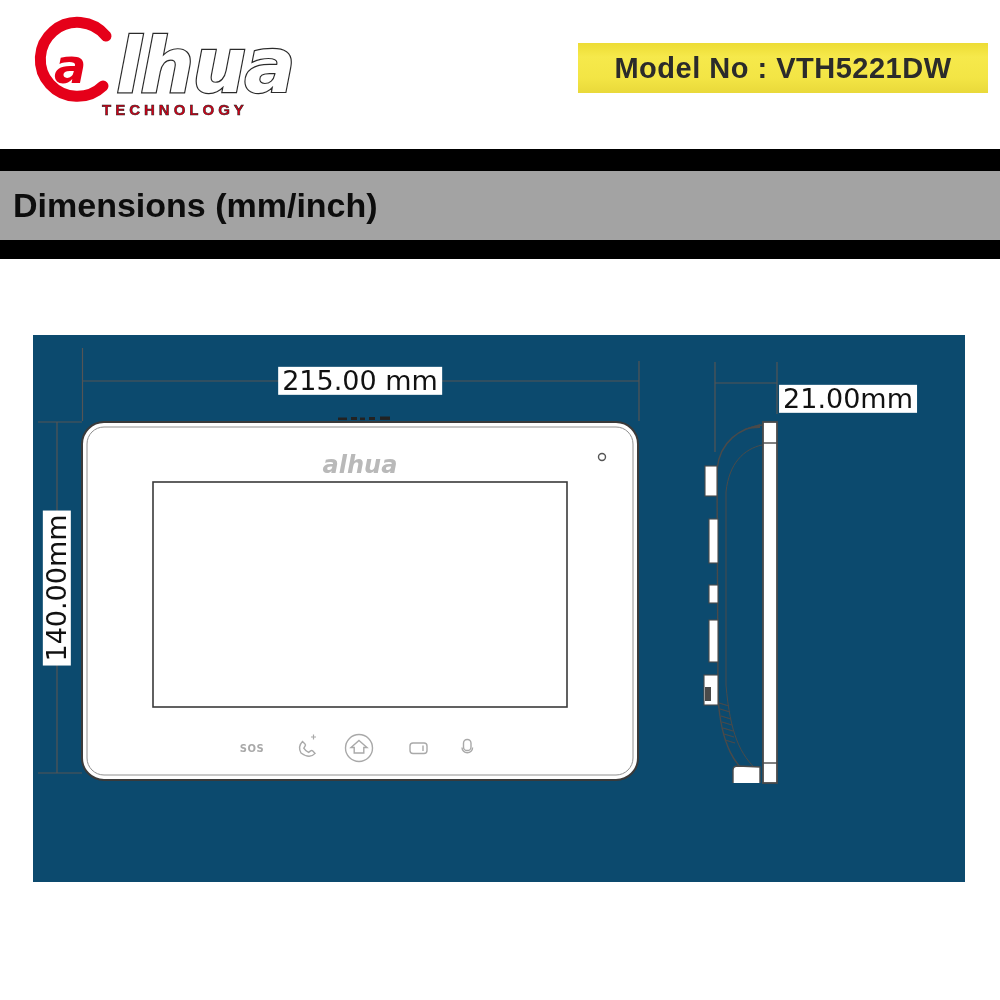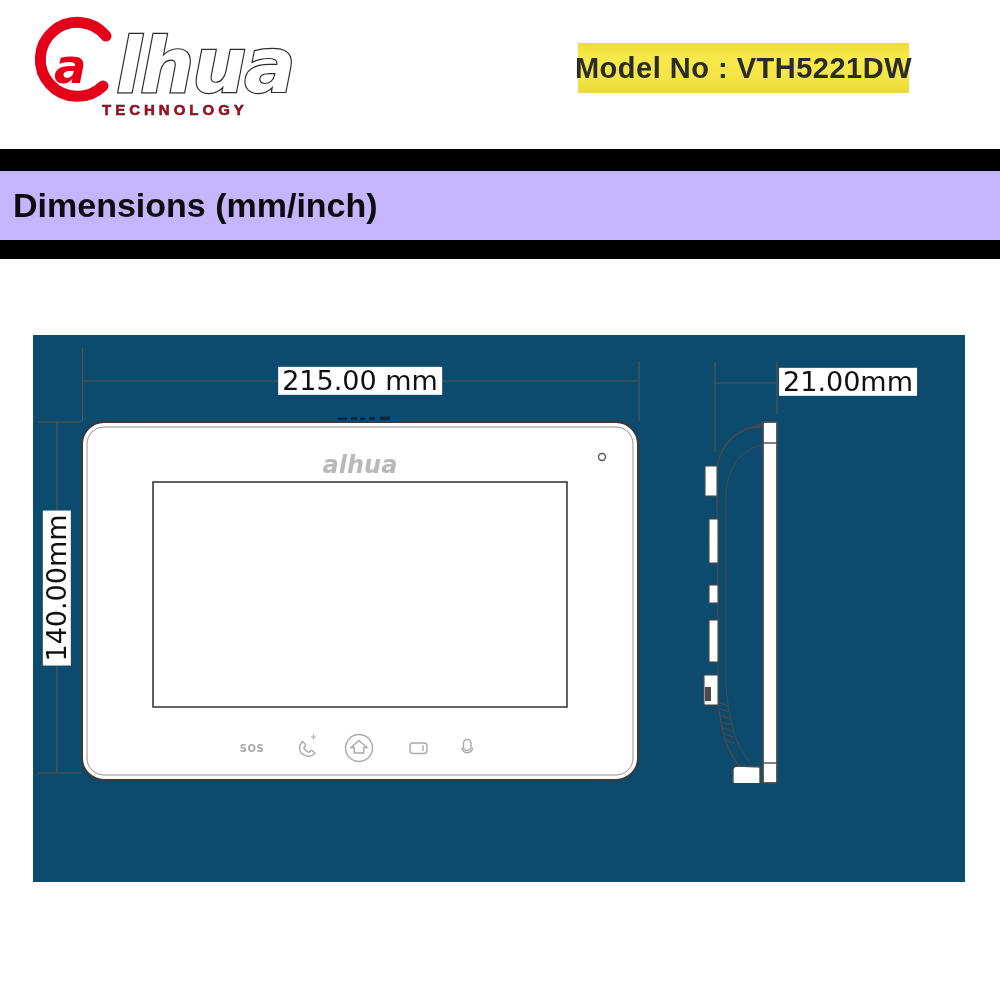--- a/index.html
+++ b/index.html
@@ -5,36 +5,36 @@
   * { margin:0; padding:0; box-sizing:border-box; }
   html,body { background:#ffffff; }
   .page {
     position:relative; width:1000px; height:1000px; background:#ffffff;
     font-family:"Liberation Sans", sans-serif; overflow:hidden;
   }
 
   
   .logo-wrap { position:absolute; left:24px; top:10px; width:300px; height:112px; }
   .model-badge {
-    position:absolute; left:578px; top:43px; width:331px; height:50px;
+    position:absolute; left:578px; top:43px; width:410px; height:50px;
     background:linear-gradient(180deg,#eddc35 0%,#f6e94b 28%,#f3e545 70%,#e9d93a 100%);
     display:flex; align-items:center; justify-content:center;
   }
   .model-badge span {
     font-size:29px; font-weight:bold; color:#2b2b2b; letter-spacing:0.5px;
     font-family:"Liberation Sans", sans-serif; white-space:nowrap;
   }
 
   
   .bar { position:absolute; left:0; width:1000px; background:#000; }
   .bar.one { top:149px; height:22px; }
   .bar.two { top:240px; height:19px; }
   .heading-band {
     position:absolute; left:0; top:171px; width:1000px; height:69px;
-    background:#c4b5fd; display:flex; align-items:center;
+    background:#a3a3a3; display:flex; align-items:center;
   }
   .heading-band h1 {
     font-size:34px; font-weight:bold; color:#0d0d0d; padding-left:13px;
     font-family:"Liberation Sans", sans-serif; letter-spacing:0;
   }
 
   
   .canvas { position:absolute; left:33px; top:335px; width:932px; height:547px; background:#0c4a6e; }
   .canvas svg.art { position:absolute; left:0; top:0; }
 
@@ -176,19 +176,19 @@
 
       <g stroke="#555555" stroke-width="1.2" fill="none">
         <path d="M682,27 V117"></path>
         <path d="M744,27 V79"></path>
         <path d="M682,48 H744"></path>
       </g>
     </svg>
 
     <div class="dim-label" style="left:327px; top:46px;">215.00 mm</div>
     <div class="dim-label rot" style="left:24px; top:253px;">140.00mm</div>
-    <div class="dim-label" style="left:815px; top:47px;">21.00mm</div>
+    <div class="dim-label" style="left:815px; top:64px;">21.00mm</div>
 
     <div class="device-logo-text">alhua</div>
     <div class="sos-label">SOS</div>
   </div>
 
 </div>
 
 </body></html>

